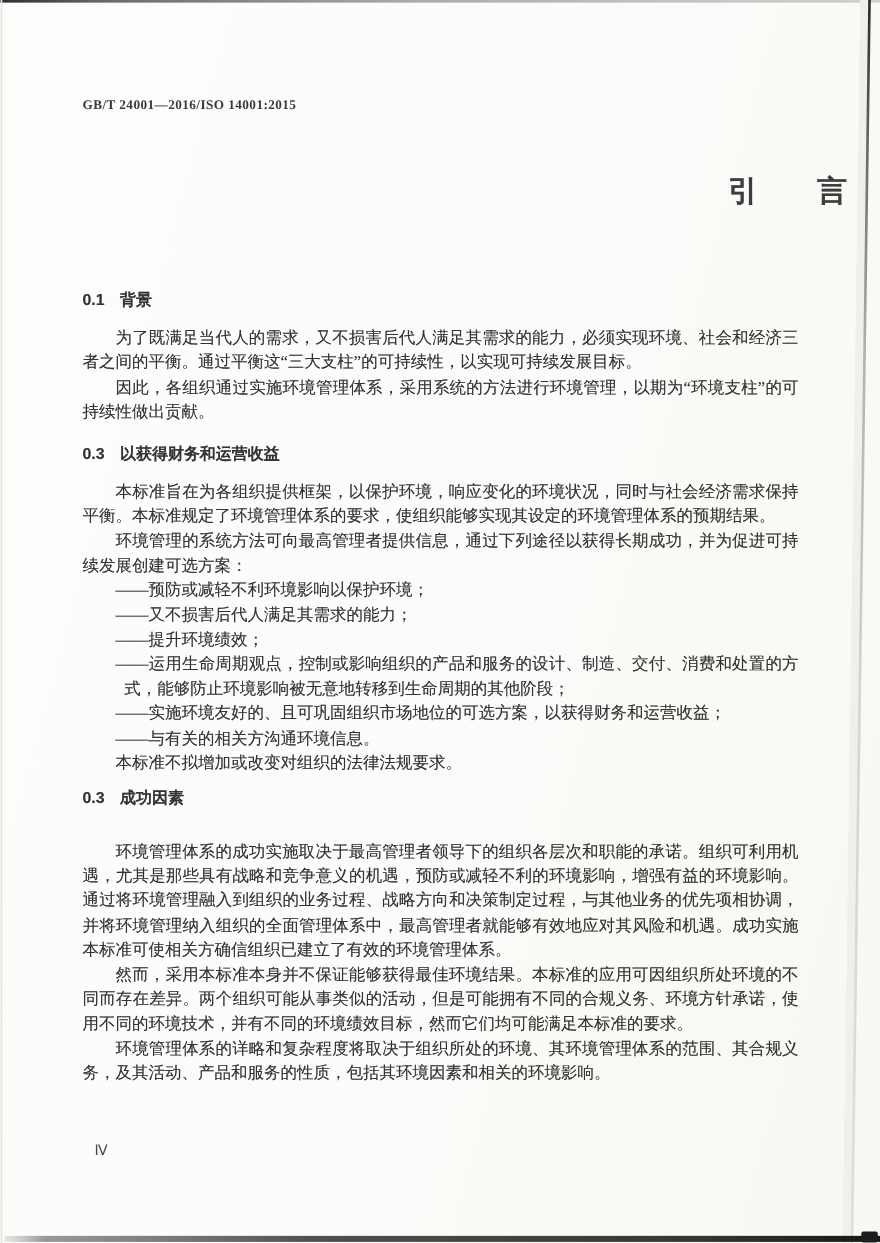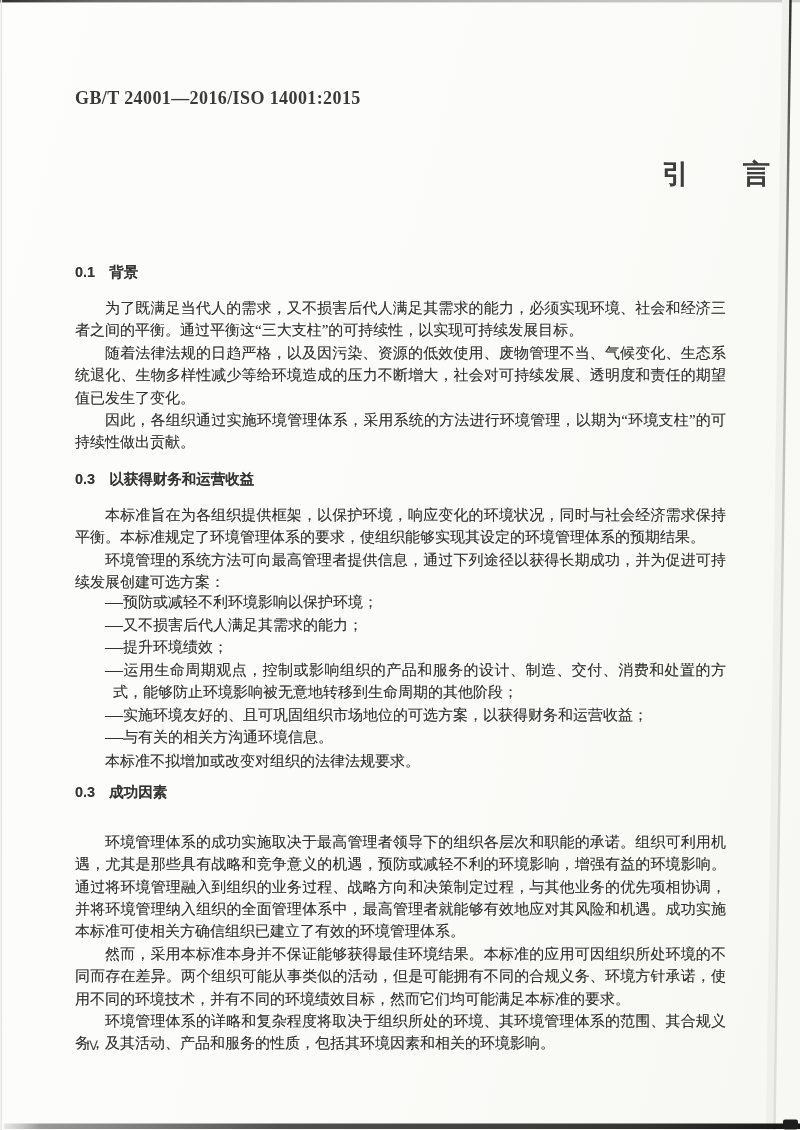--- a/index.html
+++ b/index.html
@@ -13,21 +13,21 @@
     width: 800px;
     height: 1130px;
     overflow: hidden;
     background: linear-gradient(105deg, #fdfdfc 0%, #fbfbf9 55%, #f7f7f3 100%);
     color: #333333;
   }
   .hdr {
     position: absolute;
     left: 75px;
     top: 88px;
-    font-size: 18px;
+    font-size: 12px;
     font-weight: bold;
     letter-spacing: 0.4px;
     color: #3a3a3a;
     font-family: "Liberation Serif", serif;
   }
   .title {
     position: absolute;
     left: 0;
     right: 30px;
     top: 156px;
@@ -59,21 +59,21 @@
   .para, .hang {
     margin: 0;
     font-size: 15px;
     line-height: 22.4px;
     text-align: justify;
     text-align-last: left;
     color: #333333;
     text-shadow: 0 0 0.5px rgba(70,70,70,0.45);
   }
   .para { text-indent: 30px; }
-  .hang { padding-left: 38px; text-indent: -8px; font-family: Liberation Mono, monospace; }
+  .hang { padding-left: 38px; text-indent: -8px; }
   .pn {
     position: absolute;
     left: 86px;
     top: 1038px;
     font-size: 13px;
     color: #4a4a4a;
     font-family: "Liberation Serif", serif;
   }
   .artifacts {
     position: absolute;
@@ -91,21 +91,20 @@
 
   <h1 class="title">引　　言</h1>
 
   <main class="content">
 
     <section class="s1">
       <h2 class="sh">
         <span class="num" style="margin-right:14px;">0.1</span><span>背景</span>
       </h2>
       <p class="para">为了既满足当代人的需求，又不损害后代人满足其需求的能力，必须实现环境、社会和经济三者之间的平衡。通过平衡这“三大支柱”的可持续性，以实现可持续发展目标。</p>
-      <p class="para">随着法律法规的日趋严格，以及因污染、资源的低效使用、废物管理不当、气候变化、生态系统退化、生物多样性减少等给环境造成的压力不断增大，社会对可持续发展、透明度和责任的期望值已发生了变化。</p>
       <p class="para">因此，各组织通过实施环境管理体系，采用系统的方法进行环境管理，以期为“环境支柱”的可持续性做出贡献。</p>
     </section>
 
     <section class="s2">
       <h2 class="sh">
         <span class="num" style="margin-right:14px;">0.3</span><span>以获得财务和运营收益</span>
       </h2>
       <p class="para">本标准旨在为各组织提供框架，以保护环境，响应变化的环境状况，同时与社会经济需求保持平衡。本标准规定了环境管理体系的要求，使组织能够实现其设定的环境管理体系的预期结果。</p>
       <p class="para">环境管理的系统方法可向最高管理者提供信息，通过下列途径以获得长期成功，并为促进可持续发展创建可选方案：</p>
       <p class="hang">——预防或减轻不利环境影响以保护环境；</p>

